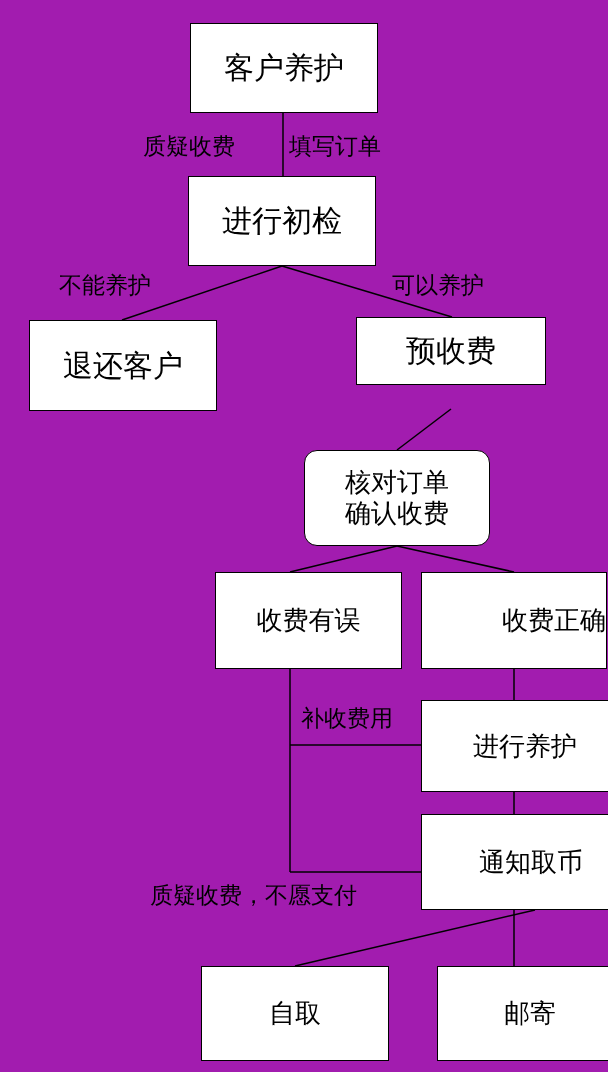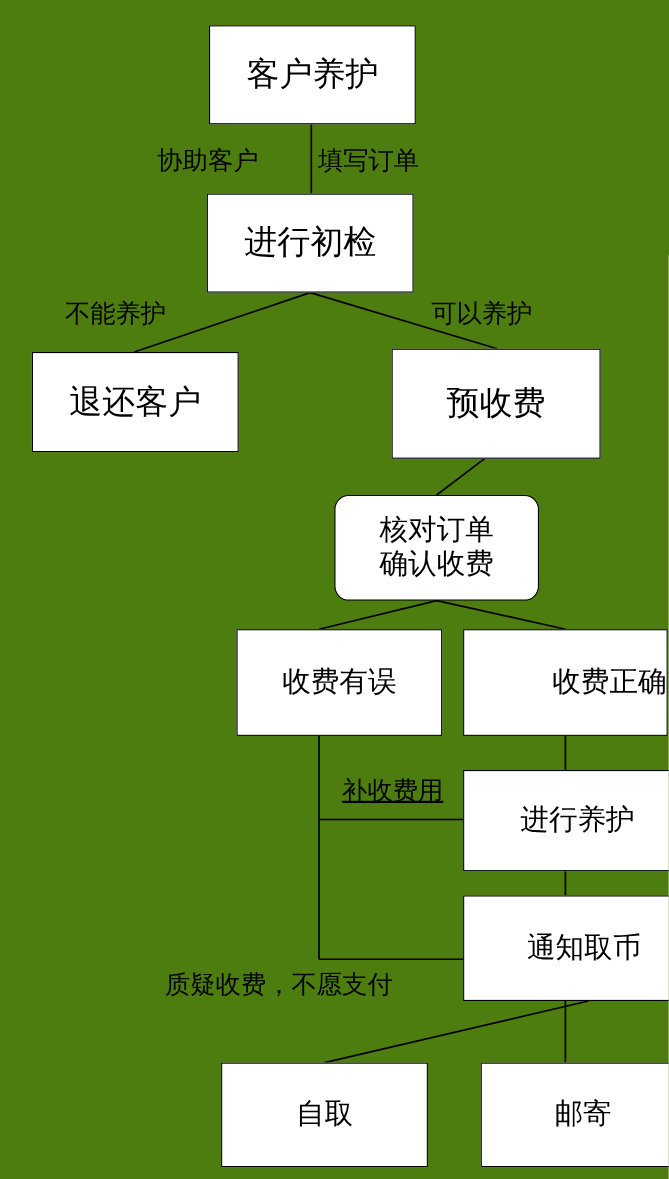--- a/index.html
+++ b/index.html
@@ -9,21 +9,21 @@
     background: #ffffff;
   }
   body {
     font-family: "DejaVu Sans", "Liberation Sans", sans-serif;
     color: #000000;
   }
   #canvas {
     position: relative;
     width: 608px;
     height: 1072px;
-    background: #4d7c0f;
+    background: #a21caf;
     overflow: hidden;
   }
   .node {
     position: absolute;
     box-sizing: border-box;
     border: 1.6px solid #000000;
     background: #ffffff;
     display: flex;
     align-items: center;
     justify-content: center;
@@ -87,21 +87,21 @@
   <div id="nodes-layer">
       <div class="node fs-30" style="left: 190px; top: 23px; width: 188px; height: 90px;">
         <span class="node-label">客户养护</span>
       </div>
       <div class="node fs-30" style="left: 188px; top: 176px; width: 188px; height: 90px;">
         <span class="node-label">进行初检</span>
       </div>
       <div class="node fs-30" style="left: 29px; top: 320px; width: 188px; height: 91px; font-family: Liberation Serif, serif;">
         <span class="node-label">退还客户</span>
       </div>
-      <div class="node fs-30" style="left: 356px; top: 317px; width: 190px; height: 100px;">
+      <div class="node fs-30" style="left: 356px; top: 317px; width: 190px; height: 68px;">
         <span class="node-label">预收费</span>
       </div>
       <div class="node fs-26" style="left: 304px; top: 450px; width: 186px; height: 96px; border-radius: 13px;">
         <span class="node-label">核对订单
 确认收费</span>
       </div>
       <div class="node fs-26" style="left: 196px; top: 572px; width: 187px; height: 97px; margin-left: 19px;">
         <span class="node-label">收费有误</span>
       </div>
       <div class="node fs-26" style="left: 421px; top: 572px; width: 186px; height: 97px; justify-content: flex-end;">
@@ -114,21 +114,21 @@
         <span class="node-label">通知取币</span>
       </div>
       <div class="node fs-26" style="left: 201px; top: 966px; width: 188px; height: 95px;">
         <span class="node-label">自取</span>
       </div>
       <div class="node fs-26" style="left: 437px; top: 966px; width: 186px; height: 95px;">
         <span class="node-label">邮寄</span>
       </div>
     </div>
   <div id="labels-layer">
-      <div class="edge-label fs-23" style="left: 143px; top: 131px;">协助客户</div>
+      <div class="edge-label fs-23" style="left: 143px; top: 131px;">质疑收费</div>
       <div class="edge-label fs-23" style="left: 289px; top: 131px;">填写订单</div>
       <div class="edge-label fs-23" style="left: 59px; top: 270px;">不能养护</div>
       <div class="edge-label fs-23" style="left: 392px; top: 270px;">可以养护</div>
-      <div class="edge-label fs-23" style="left: 311px; top: 703px; text-decoration: underline;">补收费用</div>
+      <div class="edge-label fs-23" style="left: 301px; top: 703px;">补收费用</div>
       <div class="edge-label fs-23" style="left: 150px; top: 880px;">质疑收费，不愿支付</div>
     </div>
 
 </div>
 
 </body></html>

